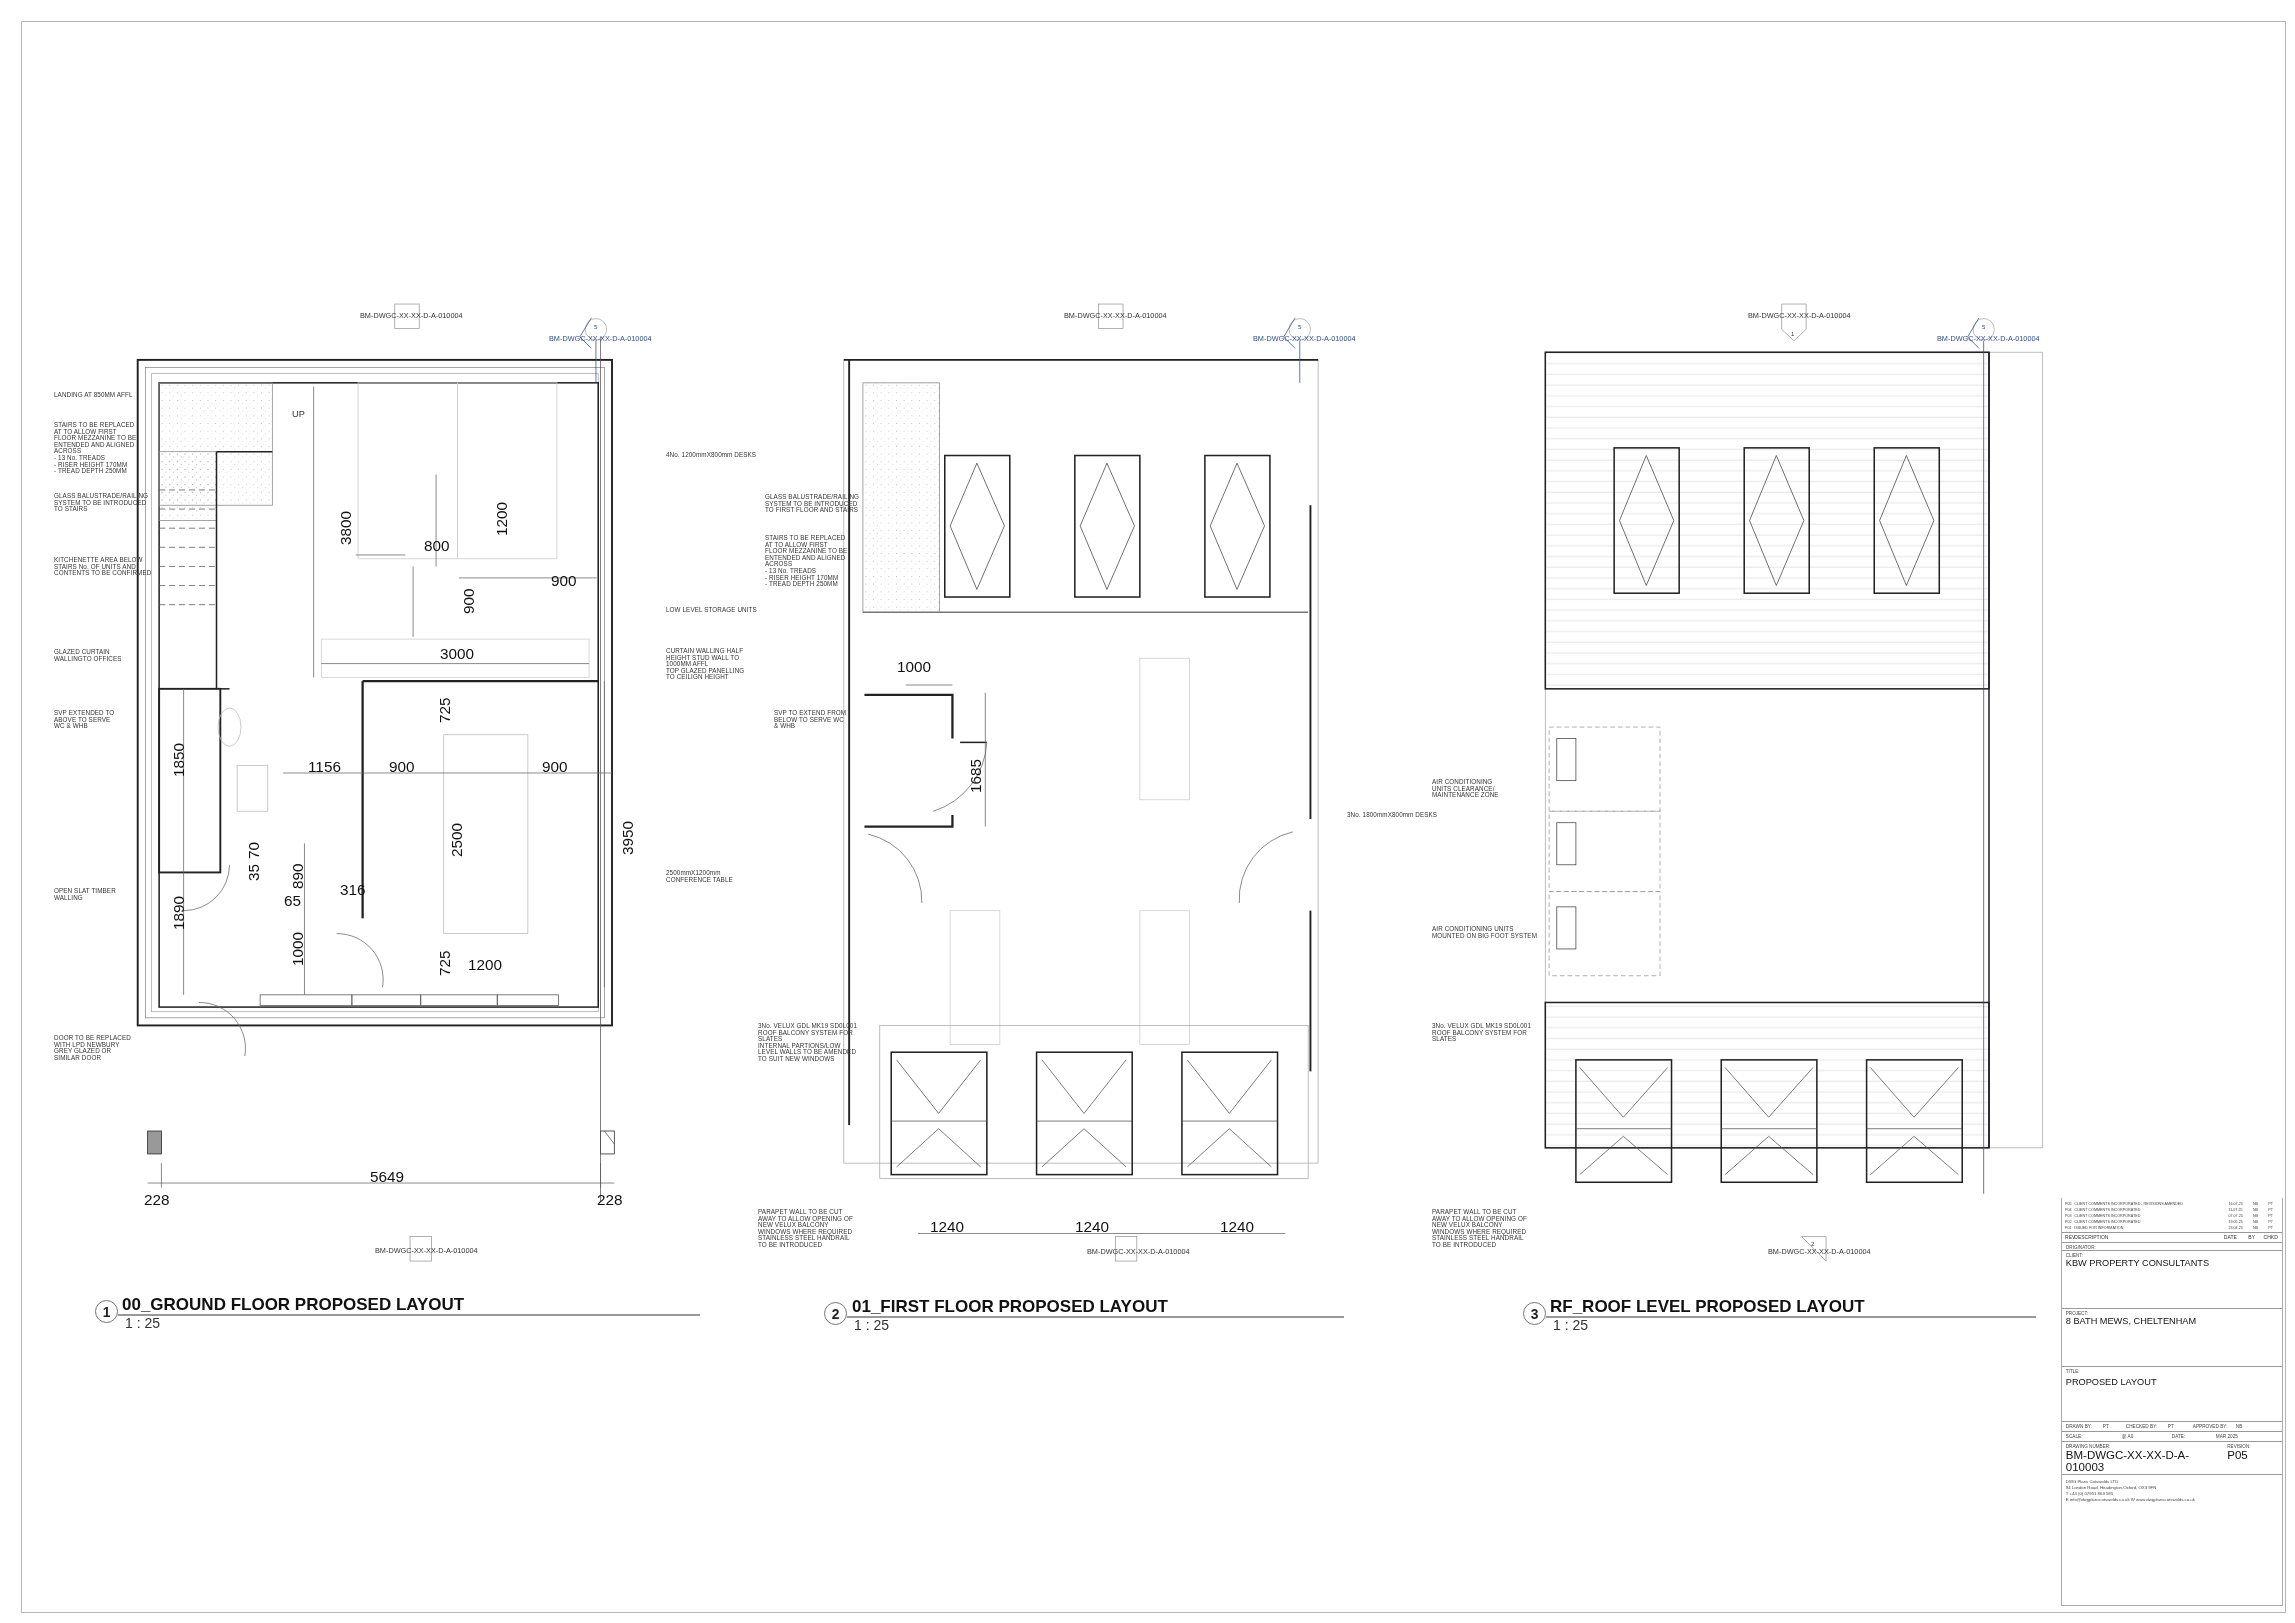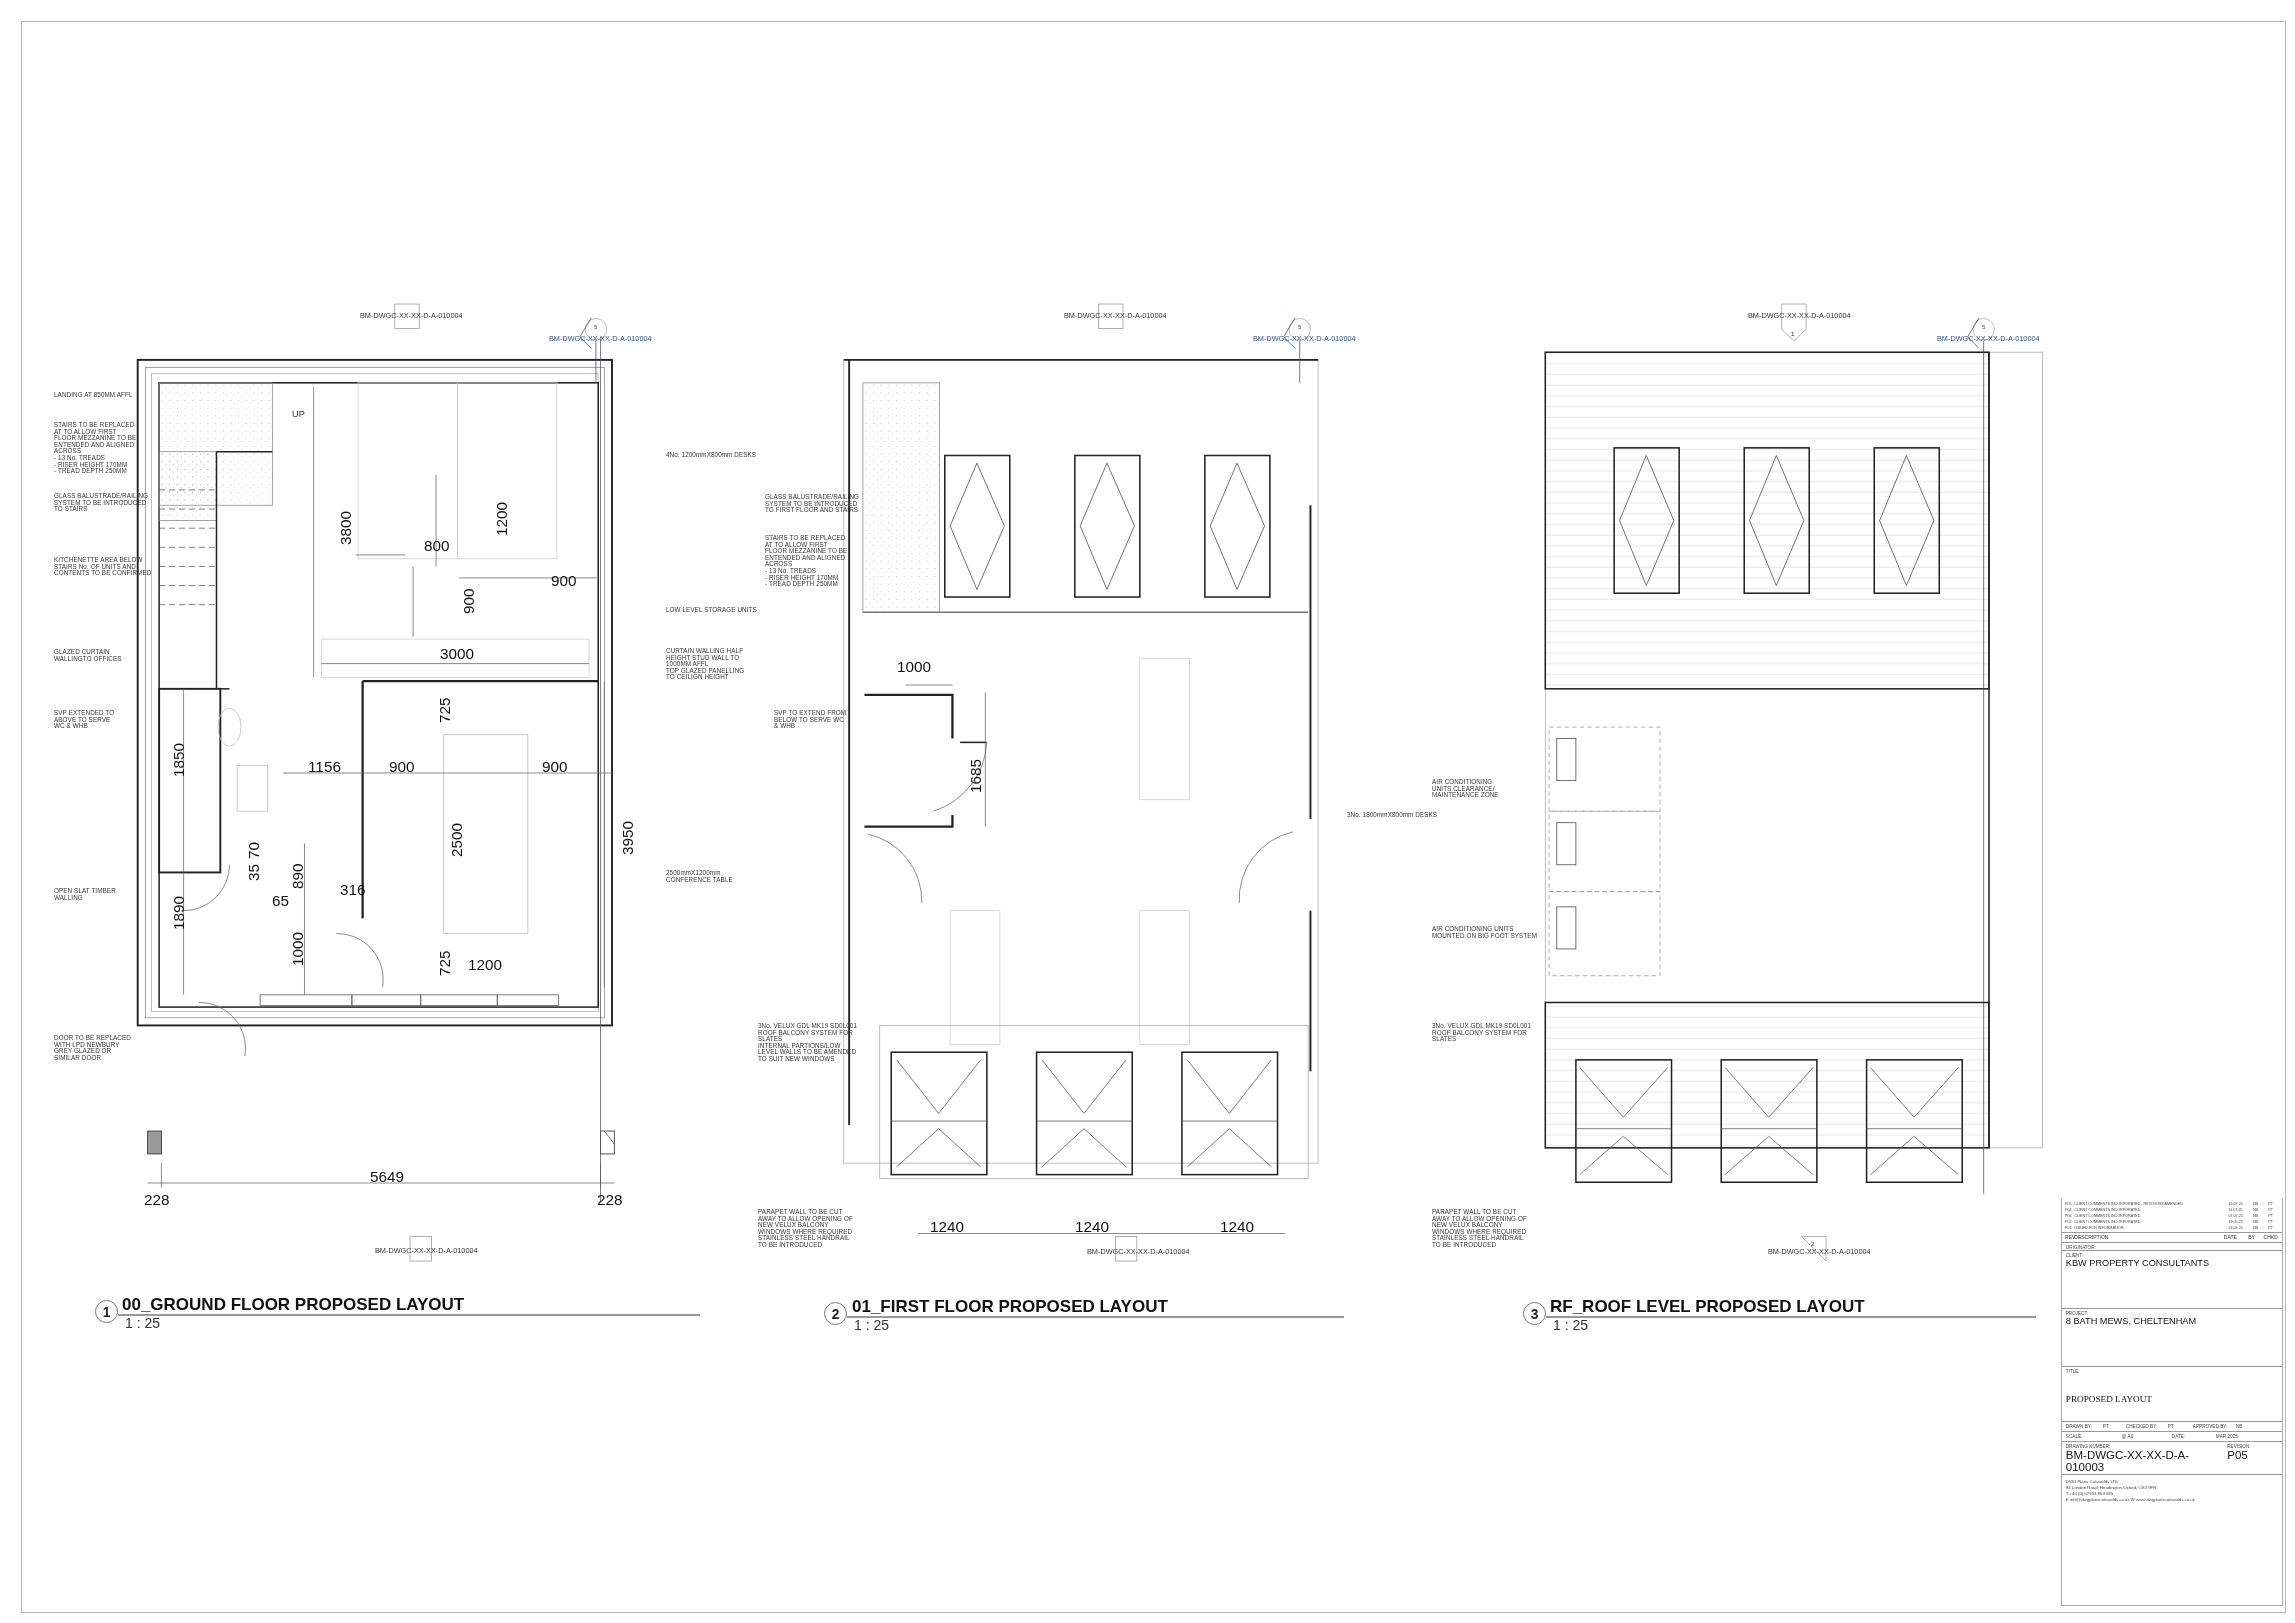--- a/index.html
+++ b/index.html
@@ -301,21 +301,21 @@
 <div class="dim v" style="left:436px;top:723px;">725</div>
 <div class="dim v" style="left:170px;top:777px;">1850</div>
 <div class="dim" style="left:308px;top:758px;">1156</div>
 <div class="dim" style="left:389px;top:758px;">900</div>
 <div class="dim" style="left:542px;top:758px;">900</div>
 <div class="dim v" style="left:448px;top:857px;">2500</div>
 <div class="dim v" style="left:619px;top:855px;">3950</div>
 <div class="dim v" style="left:245px;top:859px;">70</div>
 <div class="dim v" style="left:245px;top:881px;">35</div>
 <div class="dim v" style="left:289px;top:889px;">890</div>
-<div class="dim" style="left:272px;top:892px;">65</div>
+<div class="dim" style="left:284px;top:892px;">65</div>
 <div class="dim" style="left:340px;top:881px;">316</div>
 <div class="dim v" style="left:170px;top:930px;">1890</div>
 <div class="dim v" style="left:289px;top:966px;">1000</div>
 <div class="dim v" style="left:436px;top:976px;">725</div>
 <div class="dim" style="left:468px;top:956px;">1200</div>
 <div class="dim" style="left:370px;top:1168px;">5649</div>
 <div class="dim" style="left:144px;top:1191px;">228</div>
 <div class="dim" style="left:597px;top:1191px;">228</div>
 
 <div class="ref" style="left:375px;top:1246px;">BM-DWGC-XX-XX-D-A-010004</div>
@@ -448,21 +448,21 @@
   <div class="tb-sec" style="height:58px;">
     <div class="tb-label">CLIENT:</div>
     <div class="tb-value">KBW PROPERTY CONSULTANTS</div>
   </div>
   <div class="tb-sec" style="height:58px;">
     <div class="tb-label">PROJECT:</div>
     <div class="tb-value">8 BATH MEWS, CHELTENHAM</div>
   </div>
   <div class="tb-sec" style="height:55px;">
     <div class="tb-label">TITLE:</div>
-    <div class="tb-value" style="margin-top:20px;font-family:Liberation Serif, serif;">PROPOSED LAYOUT</div>
+    <div class="tb-value" style="margin-top:3px;">PROPOSED LAYOUT</div>
   </div>
   <div class="meta-row">
     <span style="width:37px">DRAWN BY:</span>
     <span style="width:23px">PT</span>
     <span style="width:42px">CHECKED BY:</span>
     <span style="width:25px">PT</span>
     <span style="width:43px">APPROVED BY:</span>
     <span>NB</span>
   </div>
   <div class="meta-row">

